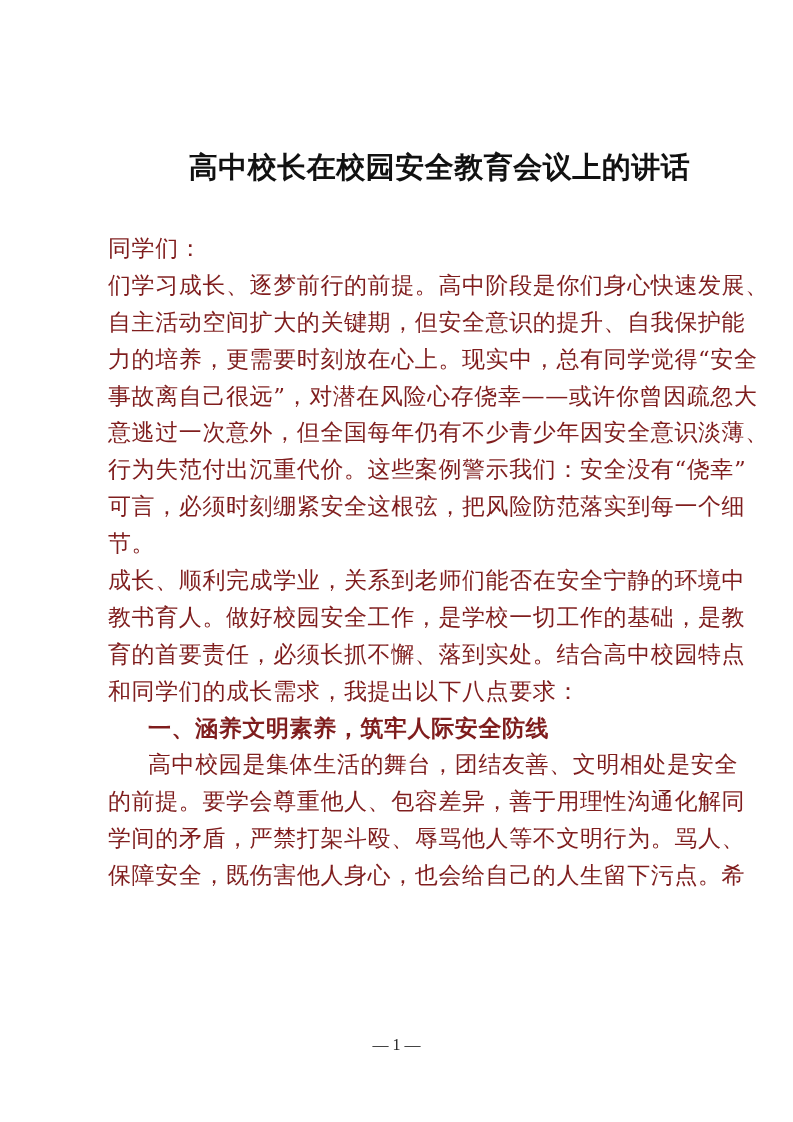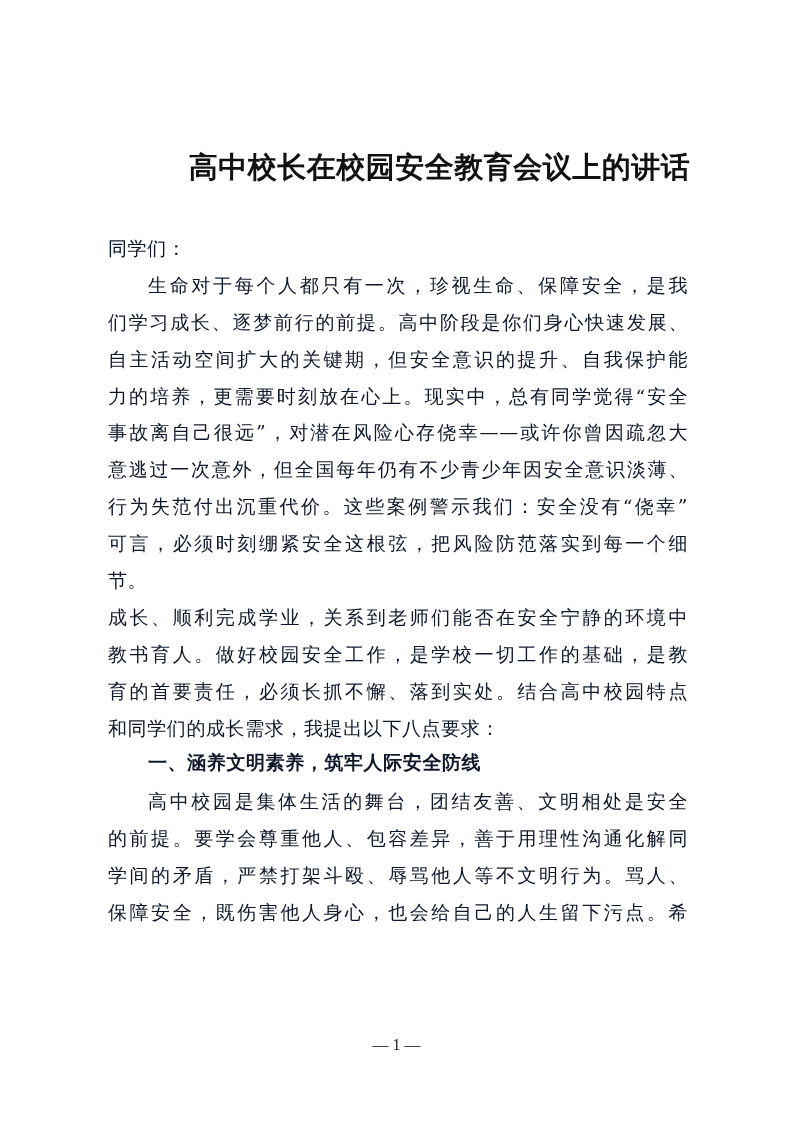--- a/index.html
+++ b/index.html
@@ -5,45 +5,44 @@
     html, body { margin: 0; padding: 0; background: #ffffff; }
     body { width: 793px; height: 1122px; position: relative; overflow: hidden; }
     .page { position: absolute; left: 0; top: 0; width: 793px; height: 1122px; background: #fff; }
     .title {
       position: absolute; left: 0; top: 148px; width: 793px; text-align: center;
       font-family: "DejaVu Sans", sans-serif; font-weight: bold; font-size: 29px;
       color: #111; letter-spacing: 0.5px; padding-left: 43px;
     }
     .body {
       position: absolute; left: 108px; top: 230px; width: 580px;
-      font-family: "DejaVu Serif", serif; font-size: 19px; color: #0f172a;
+      font-family: "DejaVu Serif", serif; font-size: 23px; color: #7f1d1d;
     }
     .line {
       height: 36.9px; line-height: 36.9px; white-space: nowrap;
       text-align: justify; text-align-last: justify; letter-spacing: 0.6px;
     }
     .line.last { text-align-last: left; }
     .line.indent { padding-left: 40px; }
-    .heading { font-family: Liberation Mono, monospace; font-weight: bold; }
+    .heading { font-family: Liberation Sans, sans-serif; font-weight: bold; }
     .footer {
       position: absolute; left: 0; top: 1036px; width: 793px; text-align: center;
       font-family: "Liberation Serif", serif; font-size: 16px; color: #222;
     }
   </style>
 </head>
 <body>
 
 <div class="page">
   <div class="title">高中校长在校园安全教育会议上的讲话</div>
 
   <div class="body">
     <div class="line last">同学们：</div>
 
     <div>
-      <div class="line indent">生命对于每个人都只有一次，珍视生命、保障安全，是我</div>
       <div class="line">们学习成长、逐梦前行的前提。高中阶段是你们身心快速发展、</div>
       <div class="line">自主活动空间扩大的关键期，但安全意识的提升、自我保护能</div>
       <div class="line">力的培养，更需要时刻放在心上。现实中，总有同学觉得“安全</div>
       <div class="line">事故离自己很远”，对潜在风险心存侥幸——或许你曾因疏忽大</div>
       <div class="line">意逃过一次意外，但全国每年仍有不少青少年因安全意识淡薄、</div>
       <div class="line">行为失范付出沉重代价。这些案例警示我们：安全没有“侥幸”</div>
       <div class="line">可言，必须时刻绷紧安全这根弦，把风险防范落实到每一个细</div>
       <div class="line last">节。</div>
     </div>
 

